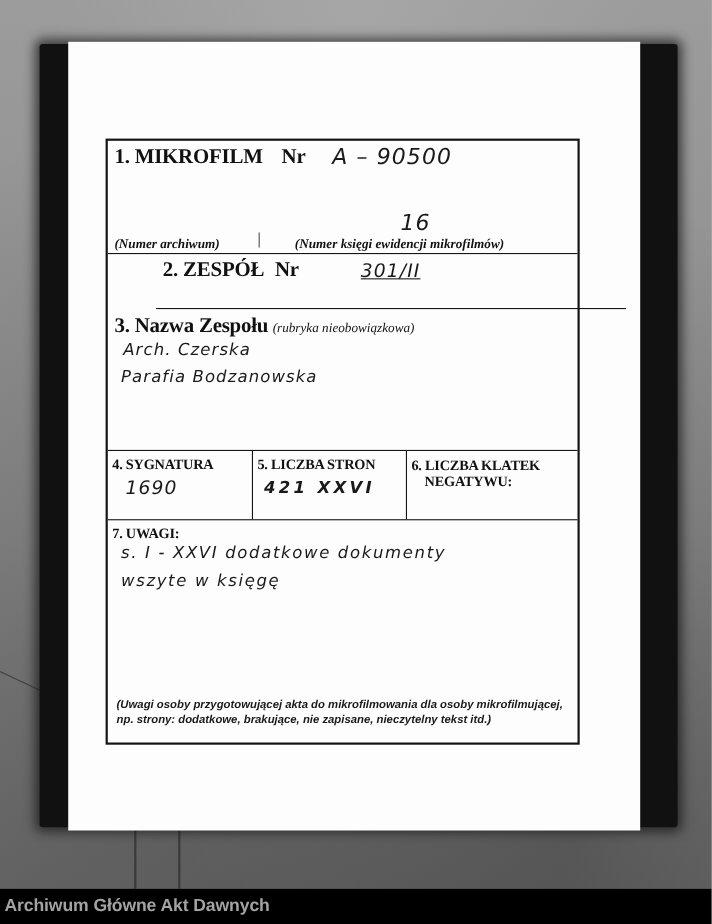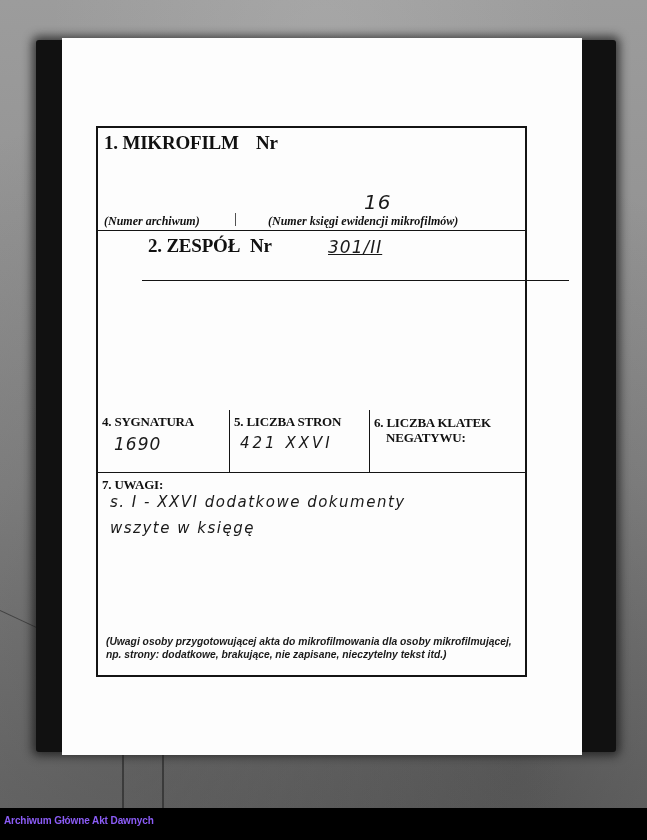--- a/index.html
+++ b/index.html
@@ -68,21 +68,21 @@
       font-style: italic; font-weight: bold; font-size: 10.3px; line-height: 13px;
       color: #1a1a1a;
     }
     .footer {
       position: absolute; left: 0; top: 808px; width: 647px; height: 32px;
       background: #000;
     }
     .footer span {
       position: absolute; left: 4px; top: 7px;
       font-family: "Liberation Sans", sans-serif;
-      font-weight: bold; font-size: 10px; color: #8b5cf6;
+      font-weight: bold; font-size: 16px; color: #a3a3a3;
       letter-spacing: -0.1px;
     }
   </style>
 </head>
 <body>
 
 <div class="scan-bg">
   <div class="scan-line" style="left:122px; top:700px; width:1.5px; height:108px;"></div>
   <div class="scan-line" style="left:162px; top:705px; width:1.5px; height:103px;"></div>
   <div class="scan-line" style="left:0px; top:610px; width:40px; height:1px; transform:rotate(25deg); transform-origin:left;"></div>
@@ -90,41 +90,50 @@
 
 <div class="shadow-frame"></div>
 
 <div class="paper"></div>
 
 <div class="form">
 
   <div class="row r1">
     <span class="abs lbl-big" style="left:6px; top:4px;">1. MIKROFILM</span>
     <span class="abs lbl-big" style="left:158px; top:4px;">Nr</span>
+    <span class="hand" style="left:204px; top:2px; font-size:20px;">A – 90500</span>
     <span class="hand" style="left:266px; top:62px; font-size:20px;">16</span>
     <span class="abs lbl-ital" style="left:6px; top:86px;">(Numer archiwum)</span>
     <span class="abs" style="left:136px; top:82px; font-size:15px;">|</span>
     <span class="abs lbl-ital" style="left:170px; top:86px;">(Numer księgi ewidencji mikrofilmów)</span>
   </div>
 
   <div class="row r2">
     <span class="abs lbl-big" style="left:6px; top:4px;">2. ZESPÓŁ</span>
     <span class="abs lbl-big" style="left:108px; top:4px;">Nr</span>
     <span class="hand" style="left:186px; top:6px; font-size:17px; text-decoration: underline;">301/II</span>
   </div>
 
+  <div class="row r3">
+    <span class="abs" style="left:6px; top:5px; white-space:nowrap;">
+      <span class="lbl-big">3. Nazwa Zespołu</span>
+      <span class="lbl-small-it">(rubryka nieobowiązkowa)</span>
+    </span>
+    <span class="hand" style="left:14px; top:28px; font-size:15px;">Arch. Czerska</span>
+    <span class="hand" style="left:12px; top:52px; font-size:15px;">Parafia Bodzanowska</span>
+  </div>
 
   <div class="row r4">
     <div class="cell c1">
       <span class="abs lbl-med" style="left:4px; top:4px;">4. SYGNATURA</span>
       <span class="hand" style="left:16px; top:24px; font-size:17px;">1690</span>
     </div>
     <div class="cell c2">
       <span class="abs lbl-med" style="left:4px; top:4px; white-space:nowrap;">5. LICZBA STRON</span>
-      <span class="hand" style="left:10px; top:24px; font-size:15px; letter-spacing:3px;">421 XXVI</span>
+      <span class="hand" style="left:10px; top:24px; font-size:15px; letter-spacing:3px;font-weight:bold;">421 XXVI</span>
     </div>
     <div class="cell c3">
       <span class="abs lbl-med" style="left:4px; top:5px; white-space:nowrap;">6. LICZBA KLATEK</span>
       <span class="abs lbl-med" style="left:16px; top:20px; white-space:nowrap;">NEGATYWU:</span>
       <span class="hand" style="left:16px; top:36px; font-size:15px;"></span>
     </div>
   </div>
 
   <div class="row r5 last">
     <span class="abs lbl-med" style="left:4px; top:4px;">7. UWAGI:</span>

